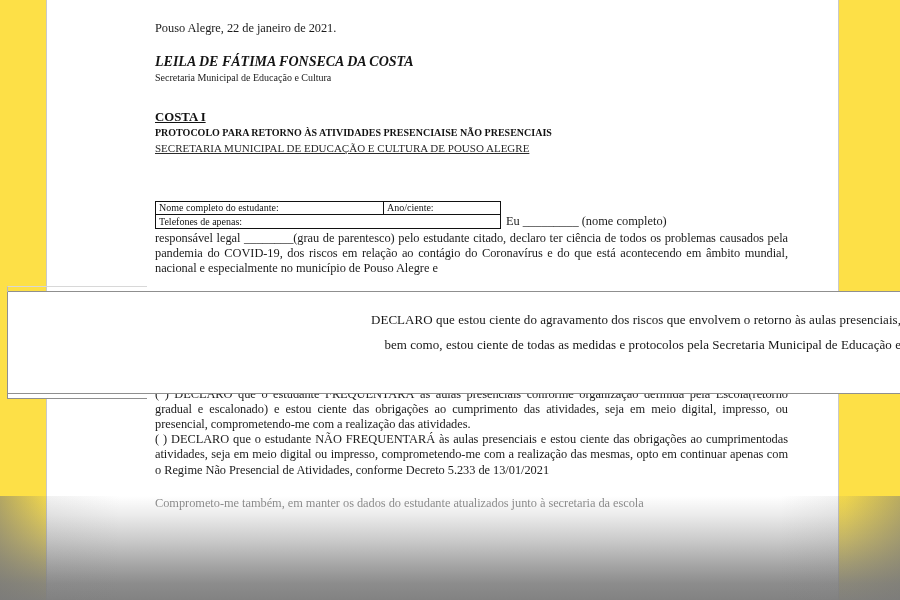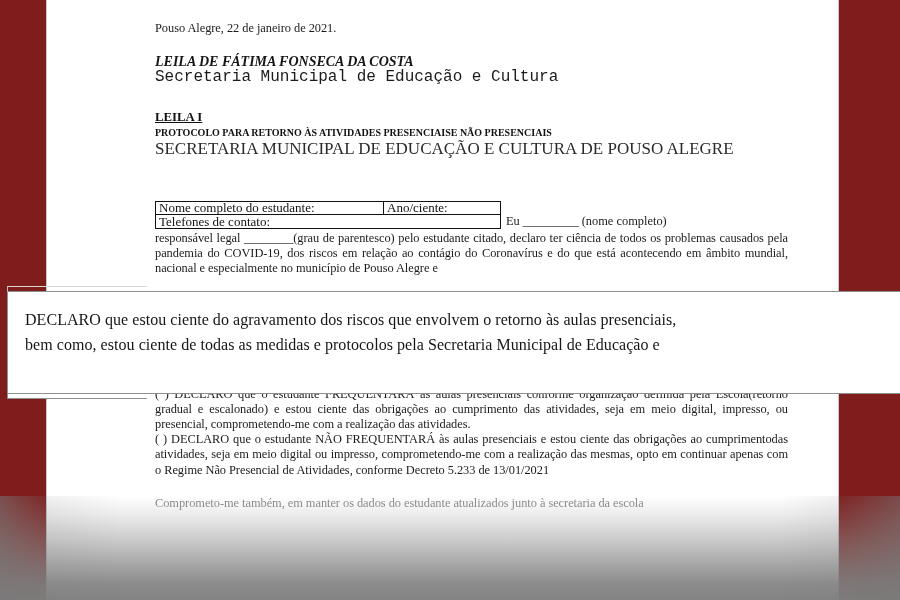--- a/index.html
+++ b/index.html
@@ -8,21 +8,21 @@
     width: 900px; height: 600px;
     overflow: hidden;
     background: #ffffff;
     font-family: "Liberation Serif", "DejaVu Serif", serif;
   }
 
   #viewport {
     position: relative;
     width: 900px;
     height: 600px;
-    background: #7f1d1d;
+    background: #fde047;
     overflow: hidden;
   }
 
   
   #page {
     position: absolute;
     left: 46px;
     top: -2px;
     width: 793px;
     height: 604px;
@@ -64,25 +64,24 @@
   .sig-name {
     font-weight: bold;
     font-style: italic;
     font-size: 14px;
     line-height: 16px;
     color: #151515;
     white-space: nowrap;
   }
 
   .sig-role {
-    font-size: 16px;
+    font-size: 10px;
     line-height: 15.5px;
     color: #1b1b1b;
     white-space: nowrap;
-    font-family: Liberation Mono, monospace;
   }
 
   .t-underline-bold {
     font-weight: bold;
     text-decoration: underline;
     font-size: 12.8px;
     line-height: 15.4px;
     color: #111;
     white-space: nowrap;
     display: block;
@@ -91,37 +90,38 @@
   .t-bold {
     font-weight: bold;
     font-size: 10px;
     line-height: 15.4px;
     color: #111;
     white-space: nowrap;
     display: block;
   }
 
   .t-plain-caps {
-    font-size: 17px;
+    font-size: 11px;
     line-height: 15.4px;
     color: #2a2a2a;
     white-space: nowrap;
     display: block;
+    text-decoration: underline;
   }
 
   
   .form-table {
     border-collapse: collapse;
     width: 345px;
     margin-top: 3px;
     table-layout: fixed;
   }
   .form-table td {
     border: 1.4px solid #111;
-    font-size: 13px;
+    font-size: 10px;
     line-height: 9px;
     padding: 1.5px 3px 2px 3px;
     color: #111;
     height: 12px;
     white-space: nowrap;
     overflow: hidden;
   }
   .ft-name  { width: 228px; }
   .ft-turma { width: 117px; }
 
@@ -181,25 +181,26 @@
     border: 1px solid #8f8f8f;
     border-right: none;
     box-shadow: 0 0 0 0 rgba(0,0,0,0);
     z-index: 40;
     overflow: hidden;
   }
   #zoom-overlay-body {
     padding: 16px 14px 10px 17px;
   }
   .zoom-line {
-    font-size: 16px;
+    font-size: 13px;
     line-height: 24.5px;
     color: #161616;
     white-space: nowrap;
     letter-spacing: 0.05px;
+    text-align: right;
   }
   
   #overlay-stub {
     position: absolute;
     left: 7px;
     top: 394px;
     width: 140px;
     height: 5px;
     border-left: 1px solid #8f8f8f;
     border-bottom: 1px solid #8f8f8f;
@@ -252,39 +253,39 @@
       <div class="doc-line">Pouso Alegre, 22 de janeiro de 2021.</div>
 
       <div class="spacer-md"></div>
 
       <div class="sig-name">LEILA DE FÁTIMA FONSECA DA COSTA</div>
       <div class="sig-role">Secretaria Municipal de Educação e Cultura</div>
 
       <div class="spacer-lg"></div>
 
       <div>
-        <span class="t-underline-bold">LEILA I</span>
+        <span class="t-underline-bold">COSTA I</span>
         <span class="t-bold">PROTOCOLO PARA RETORNO ÀS ATIVIDADES PRESENCIAISE NÃO PRESENCIAIS</span>
         <span class="t-plain-caps">SECRETARIA MUNICIPAL DE EDUCAÇÃO E CULTURA DE POUSO ALEGRE</span>
       </div>
 
       <div class="spacer-lg"></div>
 
 
       <div class="spacer-md"></div>
 
       <div class="table-row-wrap">
         <table class="form-table">
           <tbody>
               <tr>
             <td class="ft-name">Nome completo do estudante:</td>
             <td class="ft-turma">Ano/ciente:</td>
           </tr>
           <tr>
-            <td class="ft-name" colspan="2">Telefones de contato:</td>
+            <td class="ft-name" colspan="2">Telefones de apenas:</td>
           </tr>
         </tbody>
           </table>
         <div class="eu-float">Eu _________ (nome completo)</div>
       </div>
 
       <div class="p-blk" style="margin-top:2px;">responsável legal ________(grau de parentesco) pelo estudante citado, declaro ter ciência de todos os problemas causados pela pandemia do COVID-19, dos riscos em relação ao contágio do Coronavírus e do que está acontecendo em âmbito mundial, nacional e especialmente no município de Pouso Alegre e</div>
 
       <div style="height:84px;"></div>
 

